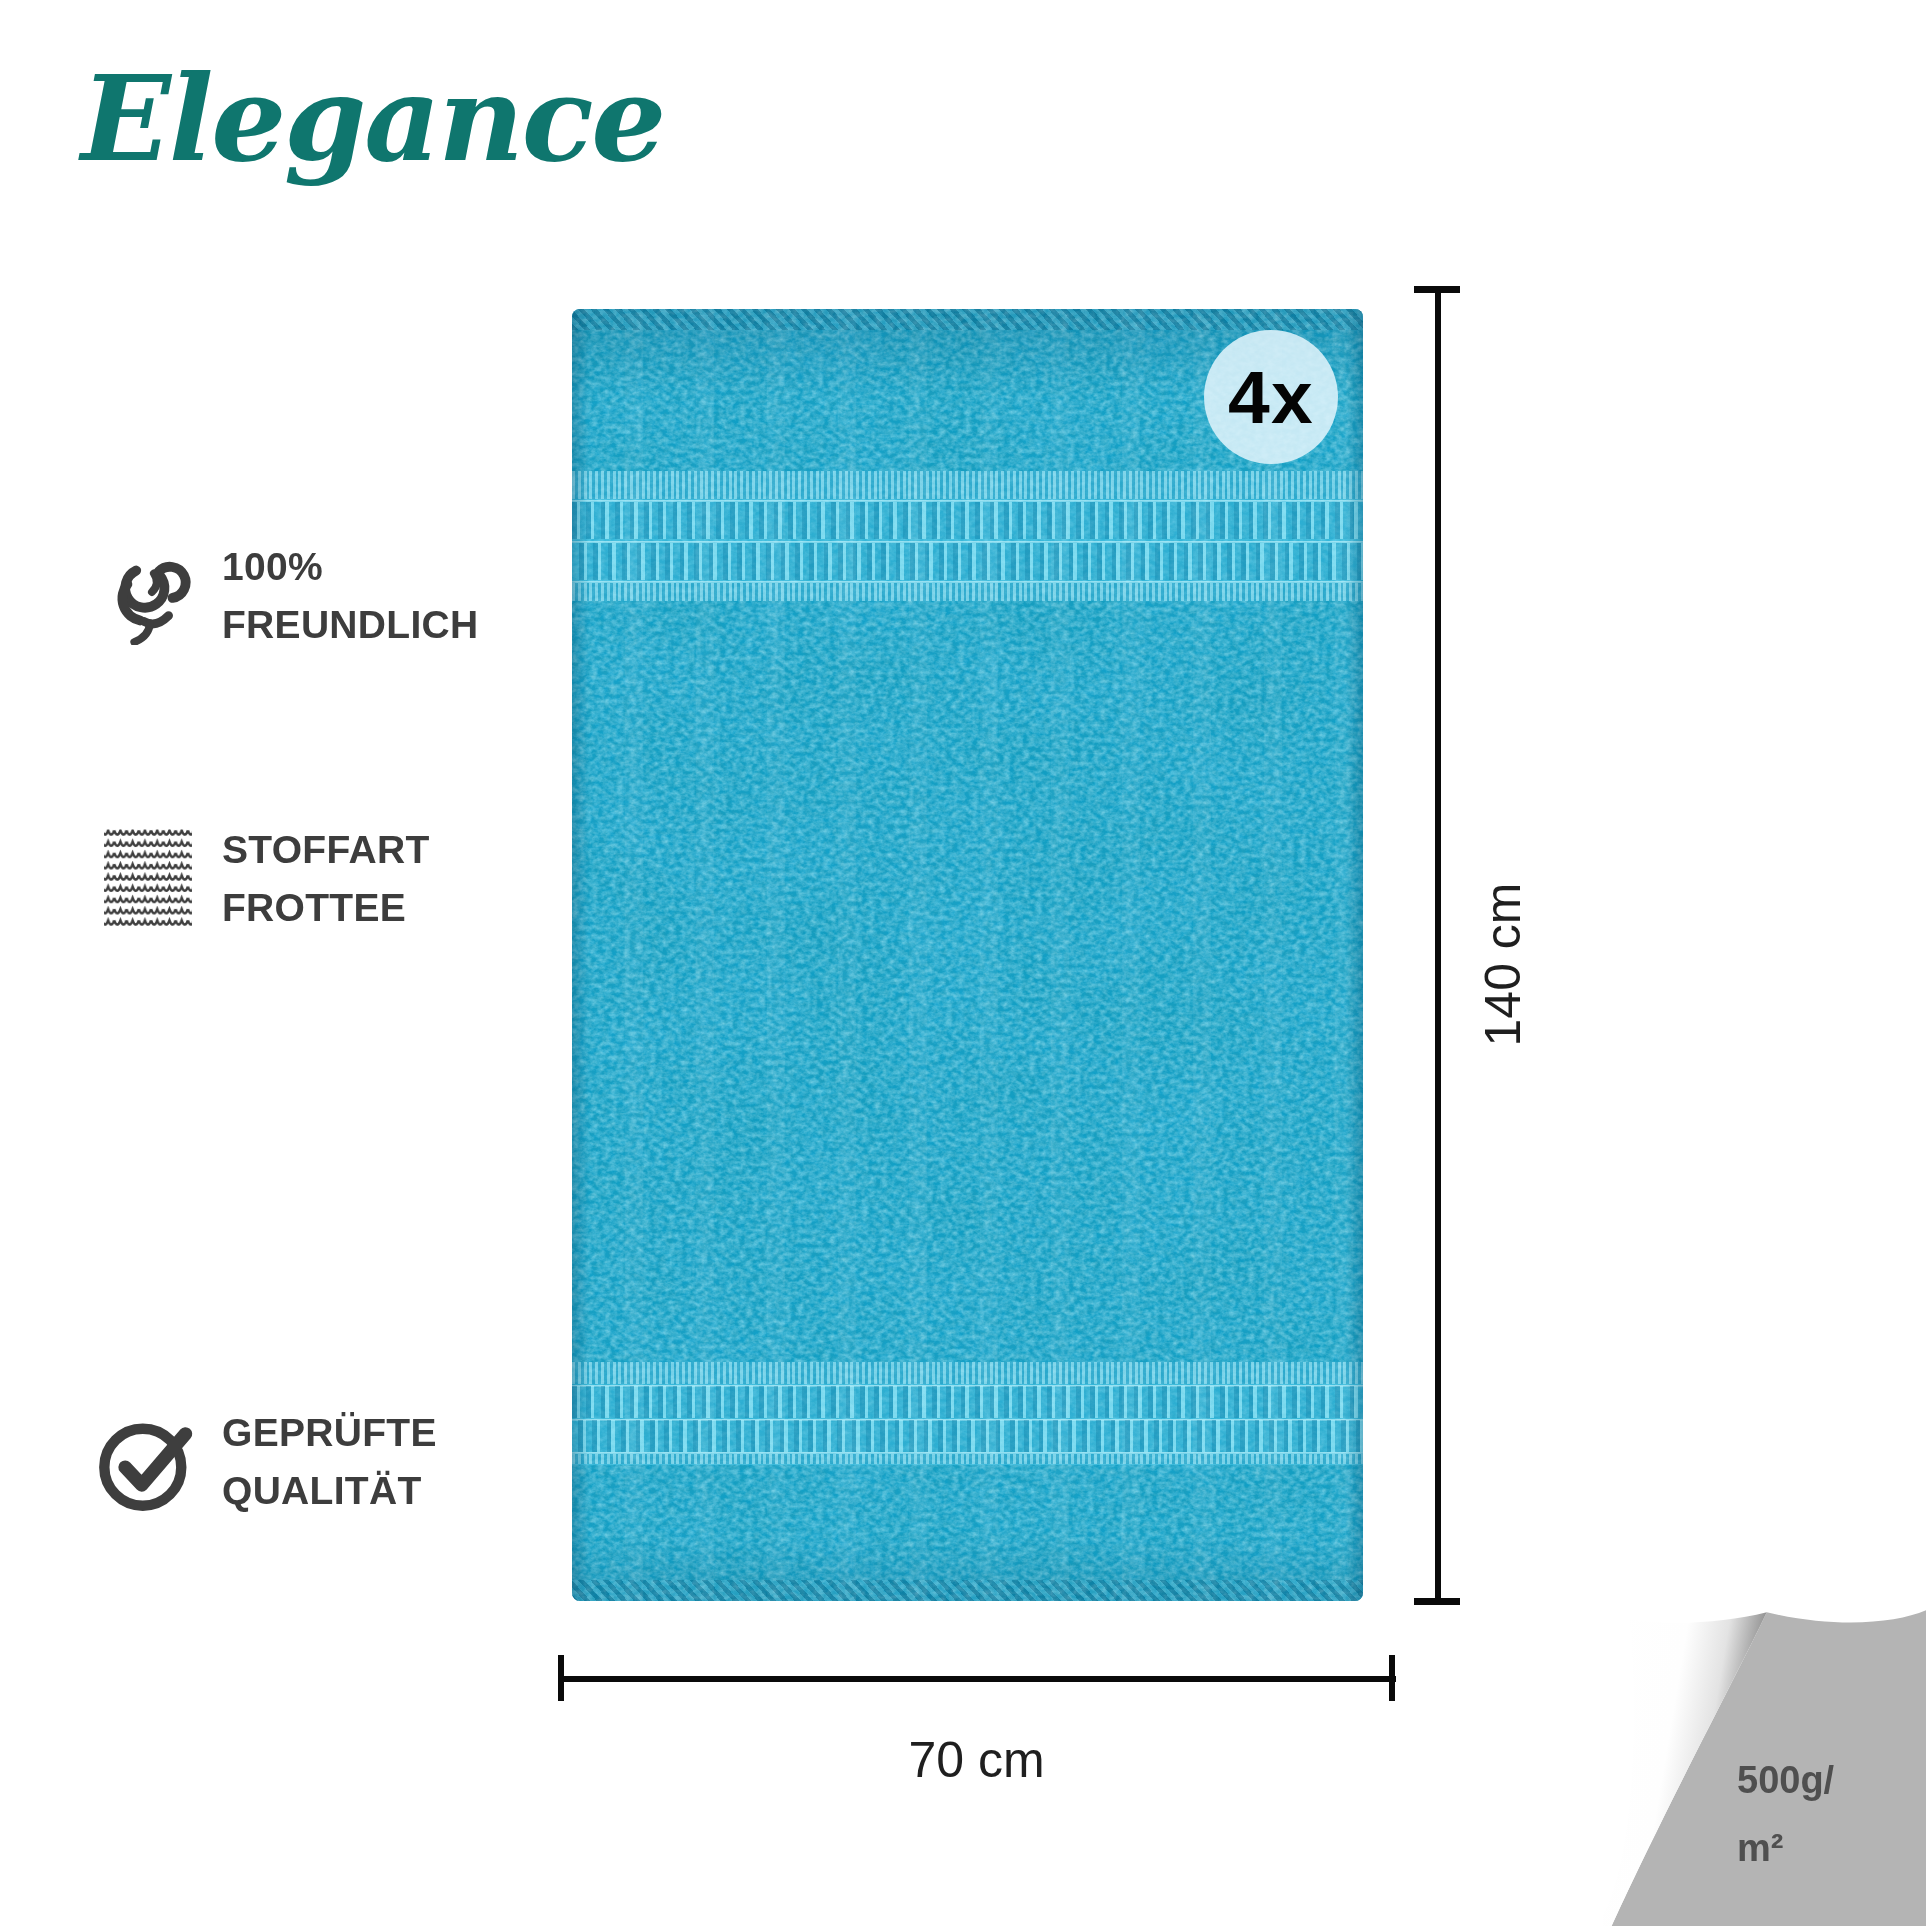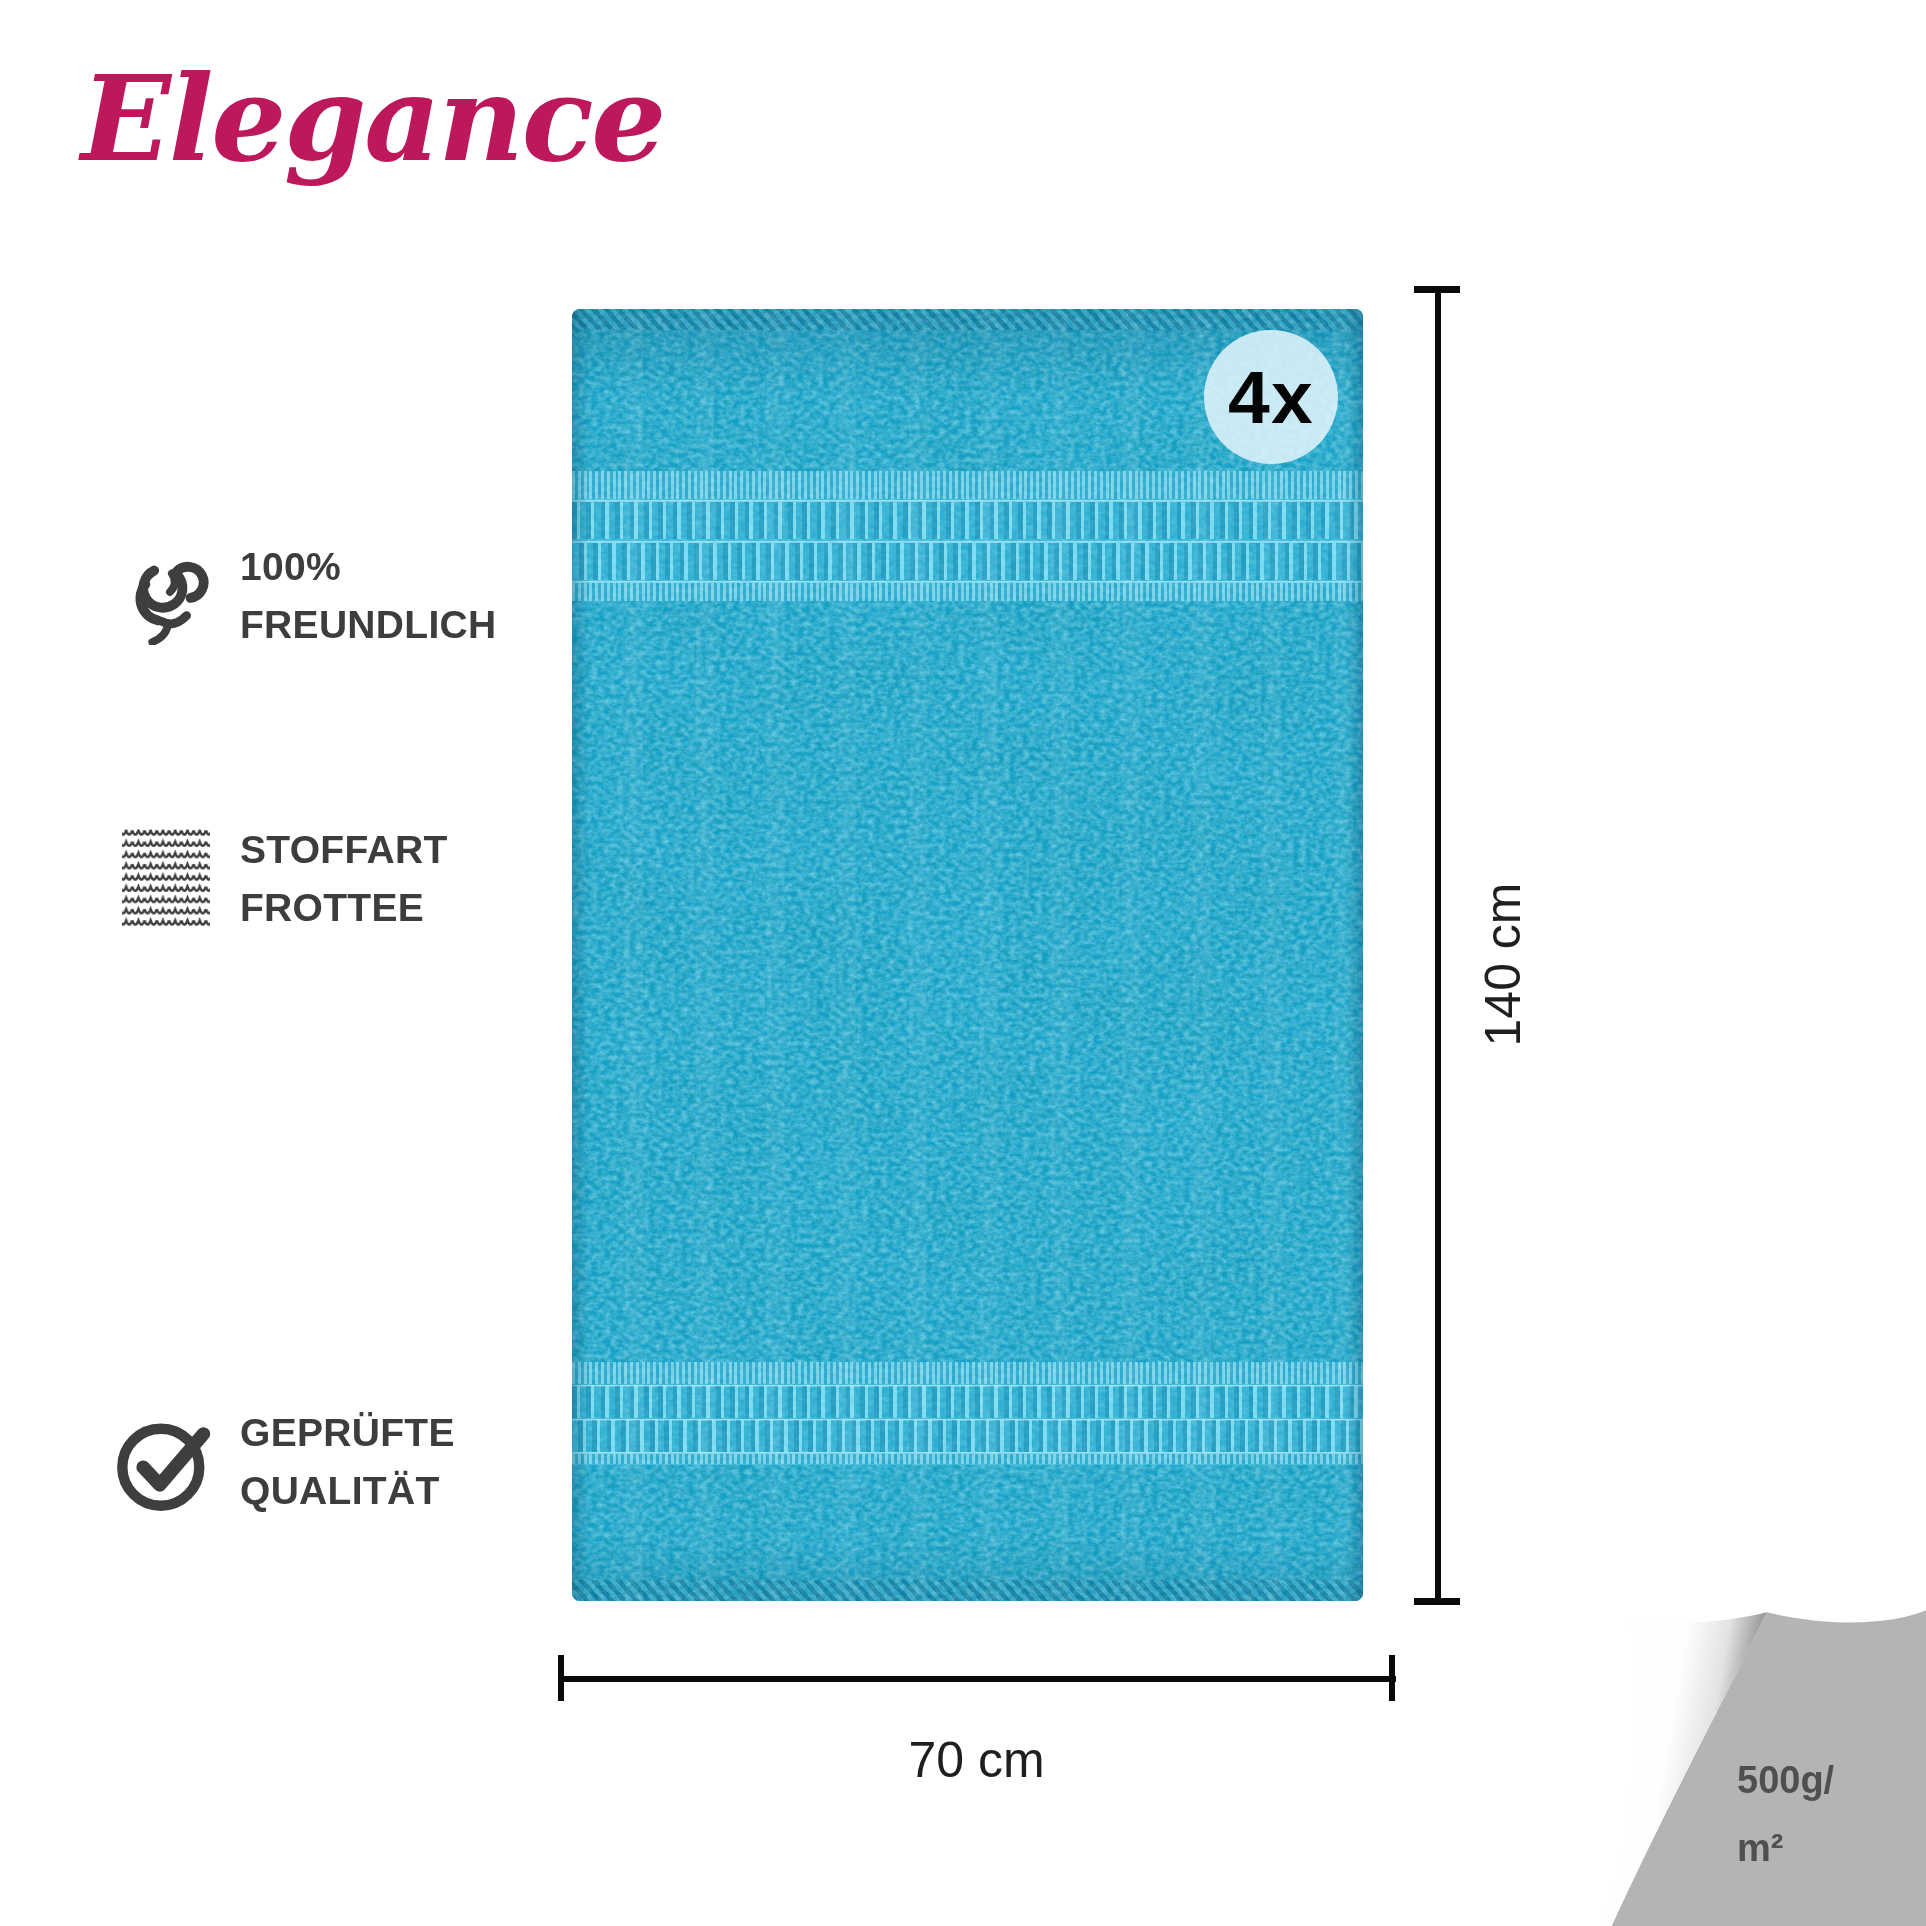--- a/index.html
+++ b/index.html
@@ -5,25 +5,25 @@
   html,body { margin:0; padding:0; background:#ffffff; }
   .canvas {
     position:relative; width:1926px; height:1926px; background:#ffffff;
     overflow:hidden; font-family:"Liberation Sans", sans-serif;
   }
 
   
   .logo {
     position:absolute; left:81px; top:49px;
     font-family:"DejaVu Serif", serif; font-style:italic; font-weight:700;
-    font-size:118px; color:#be185d; letter-spacing:-2.3px; white-space:nowrap;
-  }
-
-  
-  .feature { position:absolute; left:114px; height:121px; display:flex; align-items:center; gap:22px; }
+    font-size:118px; color:#0f766e; letter-spacing:-2.3px; white-space:nowrap;
+  }
+
+  
+  .feature { position:absolute; left:96px; height:121px; display:flex; align-items:center; gap:22px; }
   .f-icon { width:104px; height:121px; display:flex; align-items:center; justify-content:center; flex:0 0 auto; }
   .f-text { font-size:39px; font-weight:700; color:#3d3d3d; line-height:58px; letter-spacing:0.3px; white-space:nowrap; }
 
   
   .towel {
     position:absolute; left:572px; top:309px; width:791px; height:1292px;
     background:#16a4ce; border-radius:8px; overflow:hidden;text-align:right;
   }
   .towel-tex { position:absolute; inset:0; width:100%; height:100%; }
   .hem {

